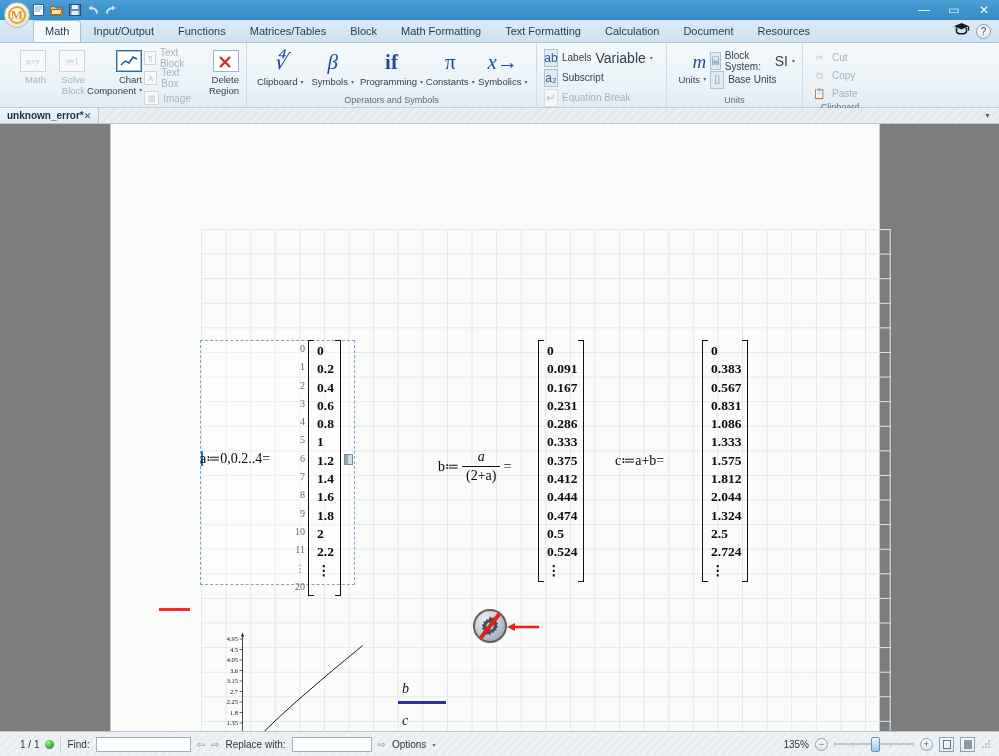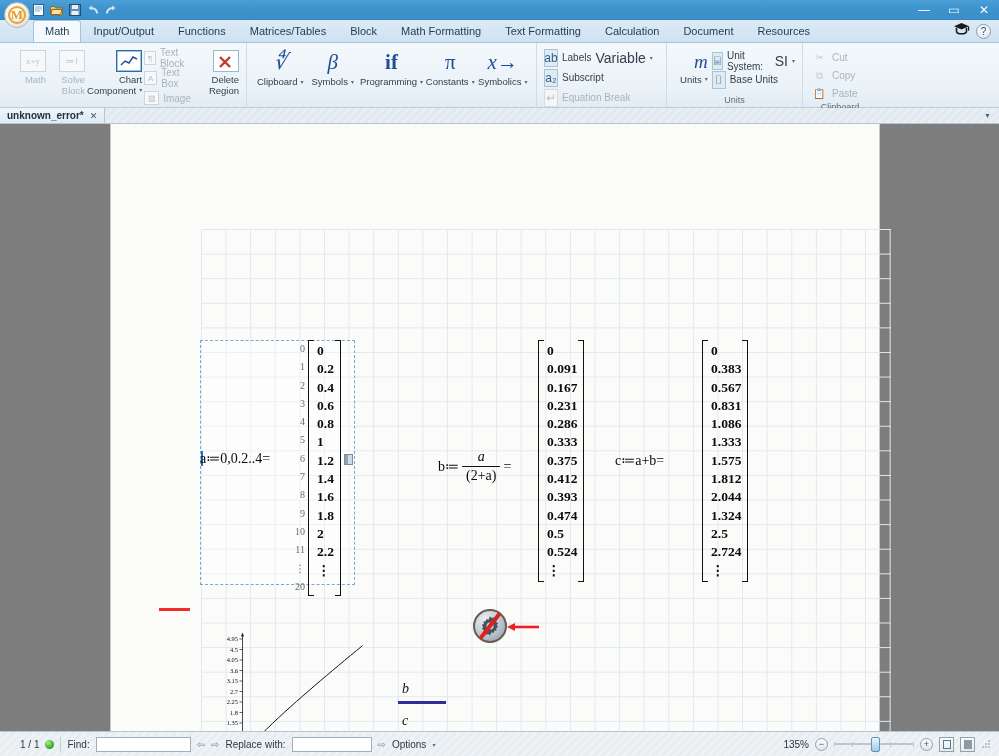--- a/index.html
+++ b/index.html
@@ -122,21 +122,21 @@
   .clipico { width: 15px; height: 15px; display: flex; align-items: center; justify-content: center; font-size: 10px; color: #c3cad0; }
 
   
   .doctabs {
     height: 16px; flex: none; position: relative;
     background: repeating-linear-gradient(135deg,#e8eef2 0 3px,#e1e9ef 3px 6px);
     border-bottom: 1px solid #b6c6d2; display: flex; align-items: stretch;
   }
   .doctab {
     background: linear-gradient(to bottom,#eff6fb,#dfeaf3); border-right: 1px solid #b6c6d2;
-    padding: 0 7px; display: flex; align-items: center; gap: 6px;
+    padding: 0 7px; display: flex; align-items: center; 
     font-size: 10px; font-weight: bold; color: #23323d;
   }
   .doctab .x { font-size: 9px; font-weight: normal; color: #44525c; }
   .doctabs-caret { margin-left: auto; padding: 0 8px; display: flex; align-items: center; font-size: 7px; color: #55636d; }
 
   
   .workspace { flex: 1; position: relative; background: #7d7d7d; overflow: hidden; }
   .page {
     position: absolute; left: 110px; top: 0; width: 770px; height: 100%;
     background: #fbfcfa;
@@ -411,20 +411,21 @@
             </div>
         </div>
         <div class="opbtn">
           <div class="glyph">x→</div>
           <div class="lbl">
               <span>Symbolics</span>
               <span class="caret">▾</span>
             </div>
         </div>
       </div>
+      <div class="rgroup-title">Operators and Symbols</div>
     </div>
 
     <div class="rgroup" style="width:130px">
       <div class="rgroup-body" style="flex-direction:column;gap:3px;padding-top:6px">
         <div class="styrow">
           <span class="styico">ab</span>
           <span>Labels</span>
           <span class="combo-val">Variable</span>
           <span class="caret">▾</span>
         </div>
@@ -447,21 +448,21 @@
             <span>m</span>
           </div>
           <span style="display:flex;align-items:center;gap:3px">
             <span>Units</span>
             <span class="caret">▾</span>
           </span>
         </div>
         <div class="smallcol" style="padding-top:6px">
           <div class="styrow">
             <span class="styico">⌸</span>
-            <span>Unit System:</span>
+            <span>Block System:</span>
             <span class="combo-val">SI</span>
             <span class="caret">▾</span>
           </div>
           <div class="styrow">
             <span class="styico">⌷</span>
             <span>Base Units</span>
           </div>
         </div>
       </div>
       <div class="rgroup-title">Units</div>
@@ -558,21 +559,21 @@
       <div class="bracket">
         <div class="valcol">
           <div>0</div>
           <div>0.091</div>
           <div>0.167</div>
           <div>0.231</div>
           <div>0.286</div>
           <div>0.333</div>
           <div>0.375</div>
           <div>0.412</div>
-          <div>0.393</div>
+          <div>0.444</div>
           <div>0.474</div>
           <div>0.5</div>
           <div>0.524</div>
           <div>⋮</div>
         </div>
       </div>
     </div>
 
     <div class="math" style="left:615px; top:327px;">
       <span class="expr">c≔a+b=</span>

